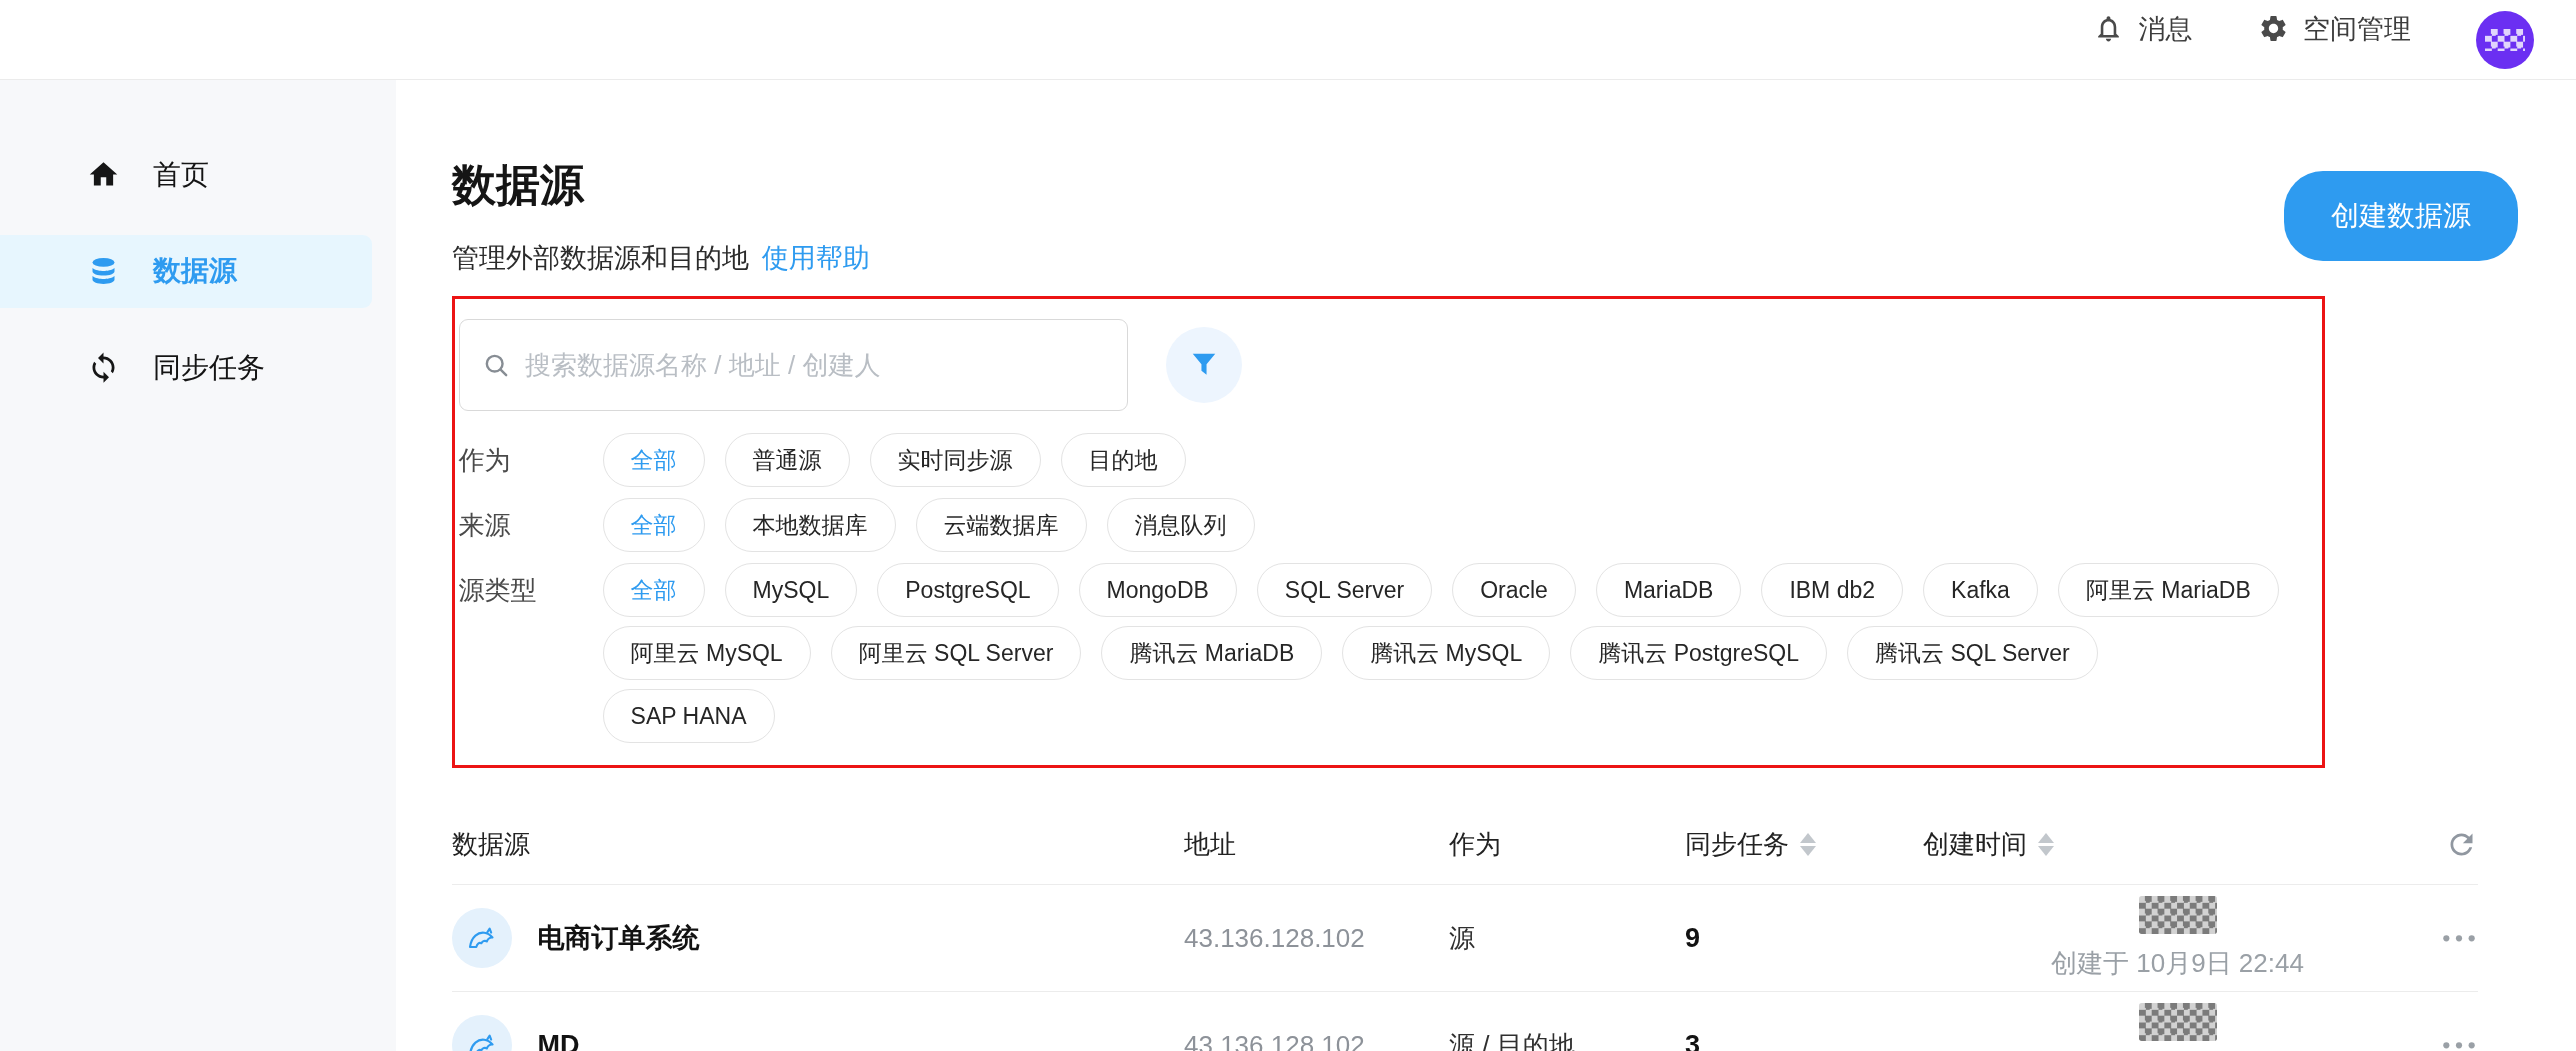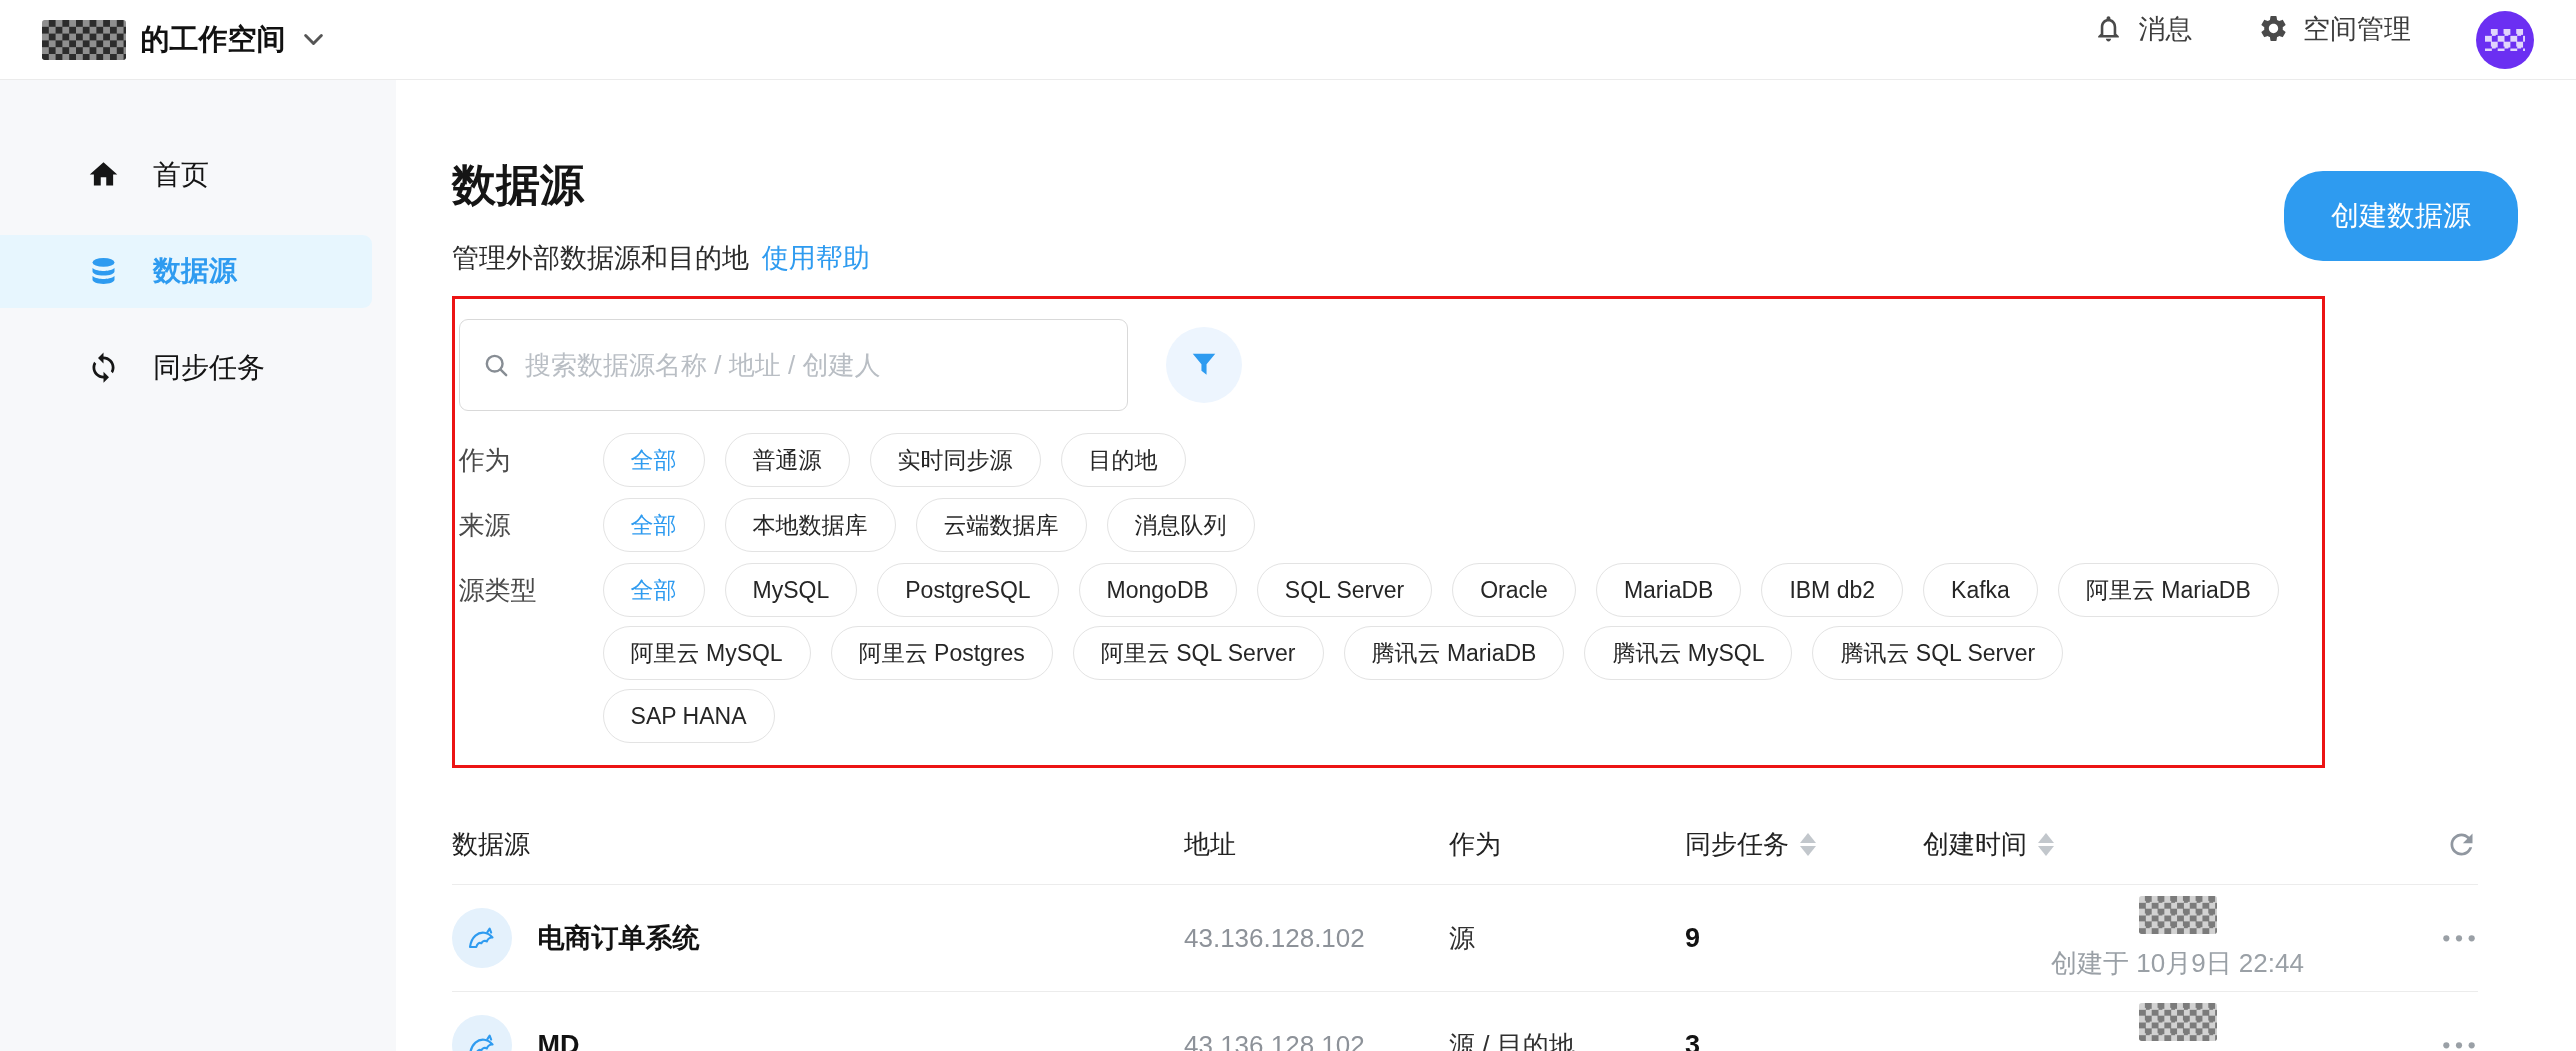--- a/index.html
+++ b/index.html
@@ -75,27 +75,20 @@
   .tasks { font-weight:bold; color:#121212; font-size:27px; }
   .created { display:flex; align-items:center; gap:12.7px; color:#9aa0a6;flex-direction:column; }
   .pix-light { width:78px; height:38px; border-radius:2.7px;
     background:repeating-conic-gradient(#7b7b7b 0% 25%, #d2d2d2 0% 50%) 0 0 / 12.7px 12.7px; }
   .icon-btn { background:none; border:none; cursor:pointer; display:flex; align-items:center; }
 </style>
 </head>
 <body>
 
 <div class="topbar">
-  <div class="ws">
-    <span class="pix-dark"></span>
-    <span>的工作空间</span>
-    <svg width="27" height="27" viewBox="0 0 24 24">
-      <path d="M5 8.5l7 7 7-7" fill="none" stroke="#555" stroke-width="2.6" stroke-linecap="round" stroke-linejoin="round"></path>
-    </svg>
-  </div>
   <div class="top-actions">
     <div class="top-item">
       <svg width="31" height="31" viewBox="0 0 24 24">
         <path d="M12 22c1.1 0 2-.9 2-2h-4c0 1.1.89 2 2 2zm6-6v-5c0-3.07-1.64-5.64-4.5-6.32V4c0-.83-.67-1.5-1.5-1.5s-1.5.67-1.5 1.5v.68C7.63 5.36 6 7.92 6 11v5l-2 2v1h16v-1l-2-2zm-2 1H8v-6c0-2.48 1.51-4.5 4-4.5s4 2.02 4 4.5v6z" fill="#4a4a4a"></path>
       </svg>
       <span>消息</span>
     </div>
     <div class="top-item">
       <svg width="31" height="31" viewBox="0 0 24 24">
         <path d="M19.14 12.94c.04-.3.06-.61.06-.94 0-.32-.02-.64-.07-.94l2.03-1.58c.18-.14.23-.41.12-.61l-1.92-3.32c-.12-.22-.37-.29-.59-.22l-2.39.96c-.5-.38-1.03-.7-1.62-.94L14.4 2.81c-.04-.24-.24-.41-.48-.41h-3.84c-.24 0-.43.17-.47.41L9.25 5.35c-.59.24-1.13.57-1.62.94l-2.39-.96c-.22-.08-.47 0-.59.22L2.74 8.87c-.12.21-.08.47.12.61l2.03 1.58c-.05.3-.09.63-.09.94s.02.64.07.94l-2.03 1.58c-.18.14-.23.41-.12.61l1.92 3.32c.12.22.37.29.59.22l2.39-.96c.5.38 1.03.7 1.62.94l.36 2.54c.05.24.24.41.48.41h3.84c.24 0 .44-.17.47-.41l.36-2.54c.59-.24 1.13-.56 1.62-.94l2.39.96c.22.08.47 0 .59-.22l1.92-3.32c.12-.22.07-.47-.12-.61l-2.01-1.58zM12 15.6c-1.98 0-3.6-1.62-3.6-3.6s1.62-3.6 3.6-3.6 3.6 1.62 3.6 3.6-1.62 3.6-3.6 3.6z" fill="#4a4a4a"></path>
@@ -191,24 +184,24 @@
             <span class="pill">MongoDB</span>
             <span class="pill">SQL Server</span>
             <span class="pill">Oracle</span>
             <span class="pill">MariaDB</span>
             <span class="pill">IBM db2</span>
             <span class="pill">Kafka</span>
             <span class="pill">阿里云 MariaDB</span>
           </div>
           <div class="pill-line">
             <span class="pill">阿里云 MySQL</span>
-            <span class="pill">阿里云 Postgres</span>
             <span class="pill">阿里云 SQL Server</span>
             <span class="pill">腾讯云 MariaDB</span>
             <span class="pill">腾讯云 MySQL</span>
+            <span class="pill">腾讯云 PostgreSQL</span>
             <span class="pill">腾讯云 SQL Server</span>
           </div>
           <div class="pill-line">
             <span class="pill">SAP HANA</span>
           </div>
         </div>
       </div>
     </div>
 
     <div class="table">

